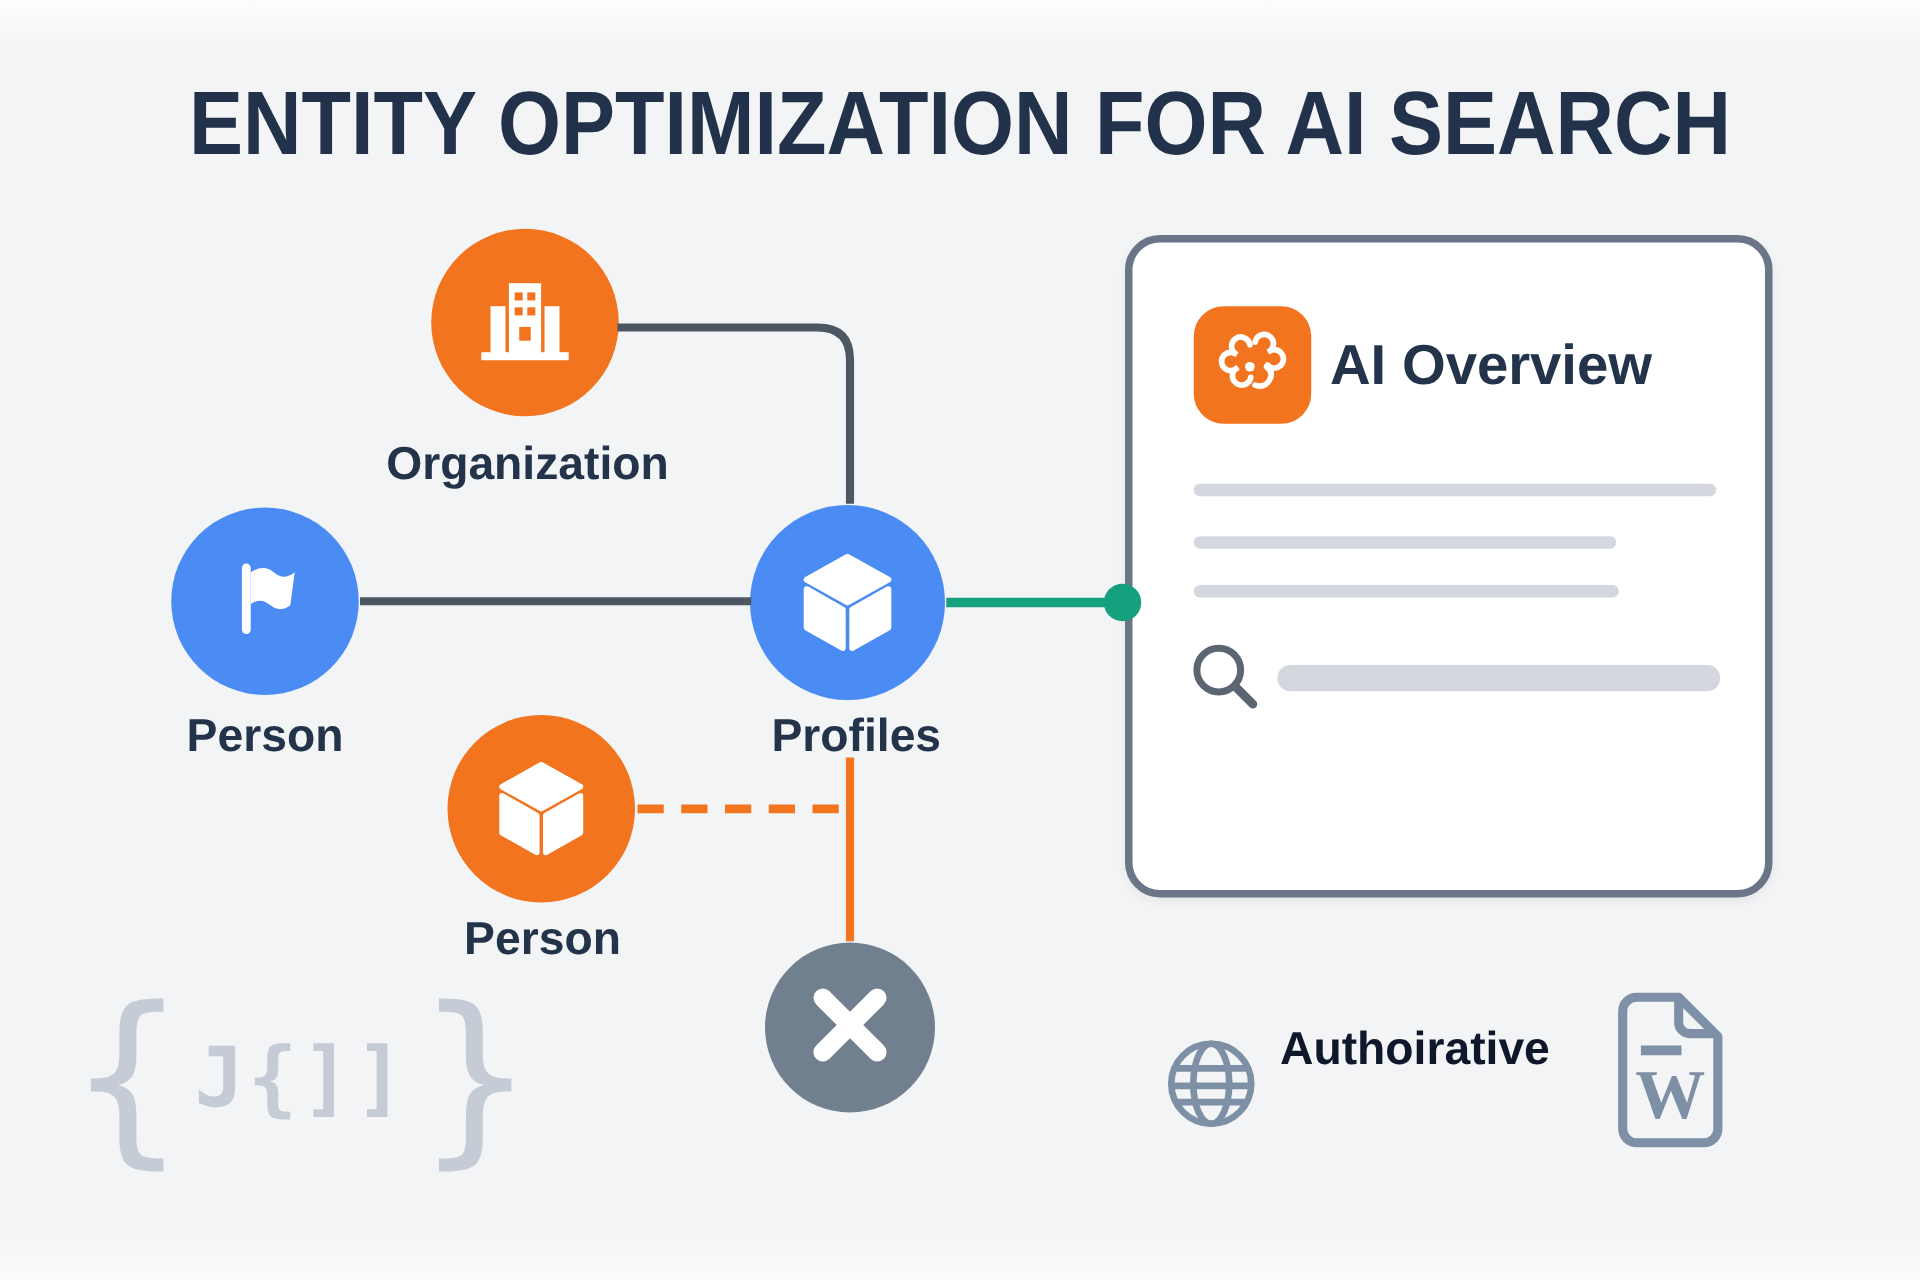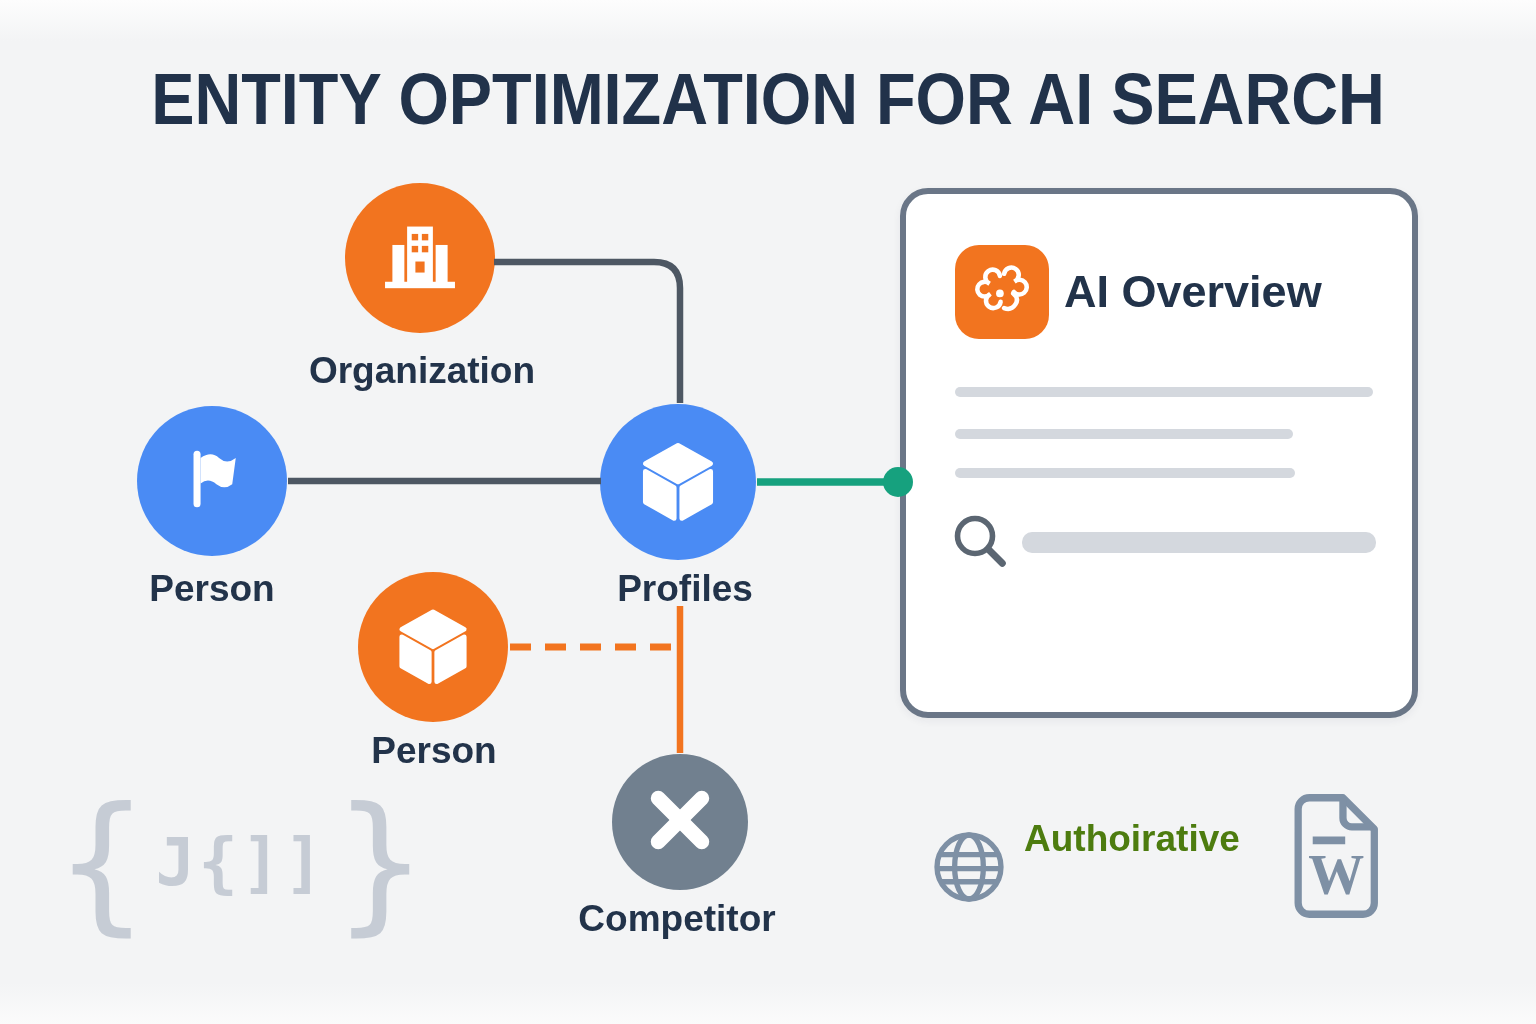--- a/index.html
+++ b/index.html
@@ -53,21 +53,21 @@
   
   .schema-icon{
     position:absolute;left:146px;top:782px;width:190px;height:160px;
     display:flex;align-items:center;justify-content:center;
     color:#c6ccd5;user-select:none;
   }
   .schema-brace{font-size:150px;font-weight:400;line-height:1;font-family:"DejaVu Sans",sans-serif;}
   .schema-glyphs{font-size:66px;font-weight:700;letter-spacing:3px;margin:0 6px;font-family:"DejaVu Sans Mono",monospace;}
   .auth-label{
     position:absolute;left:1024px;top:816px;
-    font-size:37px;font-weight:600;color:#4d7c0f;line-height:45px;
+    font-size:37px;font-weight:600;color:#0f172a;line-height:45px;
   }
   .globe-wrap{position:absolute;left:928px;top:826px;}
   .wiki-wrap{position:absolute;left:1278px;top:788px;}
 </style>
 </head>
 <body>
 
 <div class="stage">
 
   <div class="title">ENTITY OPTIMIZATION FOR AI SEARCH</div>
@@ -128,21 +128,20 @@
   <div class="node slate" style="left:612px;top:754px;width:136px;height:136px;">
     <span>
       <svg width="136" height="136" viewBox="0 0 100 100">
         <g stroke="#fff" stroke-width="11" stroke-linecap="round">
           <line x1="34" y1="34" x2="66" y2="66"></line>
           <line x1="66" y1="34" x2="34" y2="66"></line>
         </g>
       </svg>
     </span>
   </div>
-  <div class="node-label" style="left:677px;top:898px;">Competitor</div>
 
   <div class="card">
     <div class="card-header">
       <div class="ai-icon">
         <svg width="70" height="70" viewBox="0 0 100 100">
           <g fill="none" stroke="#fff" stroke-width="6.5" stroke-linecap="round">
             <path d="M47 27 a10.5 10.5 0 1 0 -15 11 a10.5 10.5 0 1 0 1 15 a10.5 10.5 0 1 0 15 11"></path>
             <path d="M53 24 a10.5 10.5 0 1 1 15 11 a10.5 10.5 0 1 1 -1 15"></path>
             <path d="M66 52 q9 7 3 16 q-6 9 -16 5"></path>
           </g>

